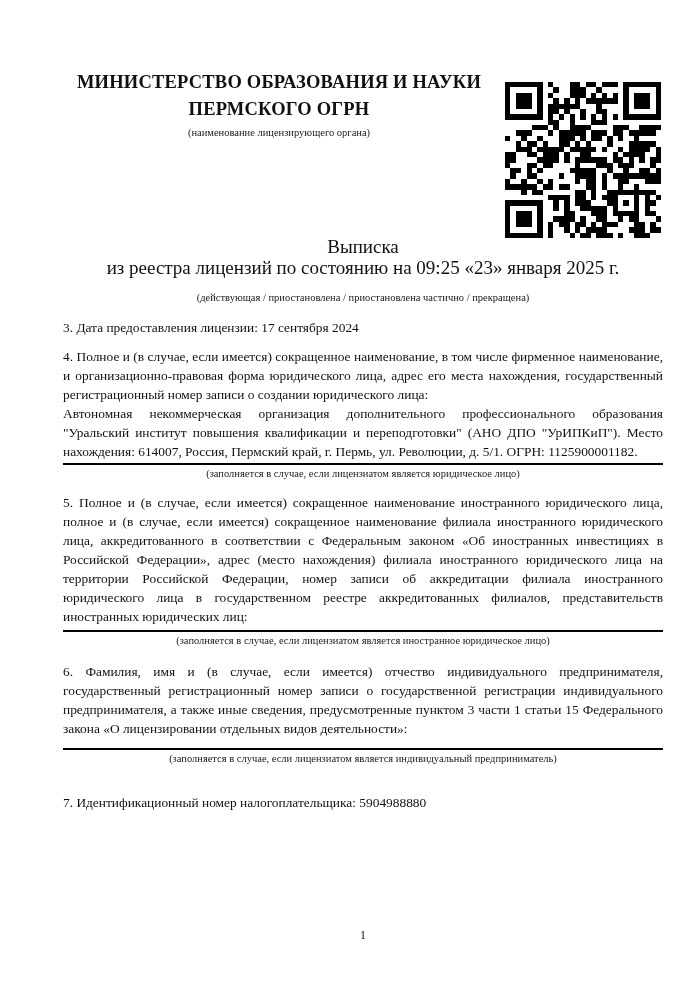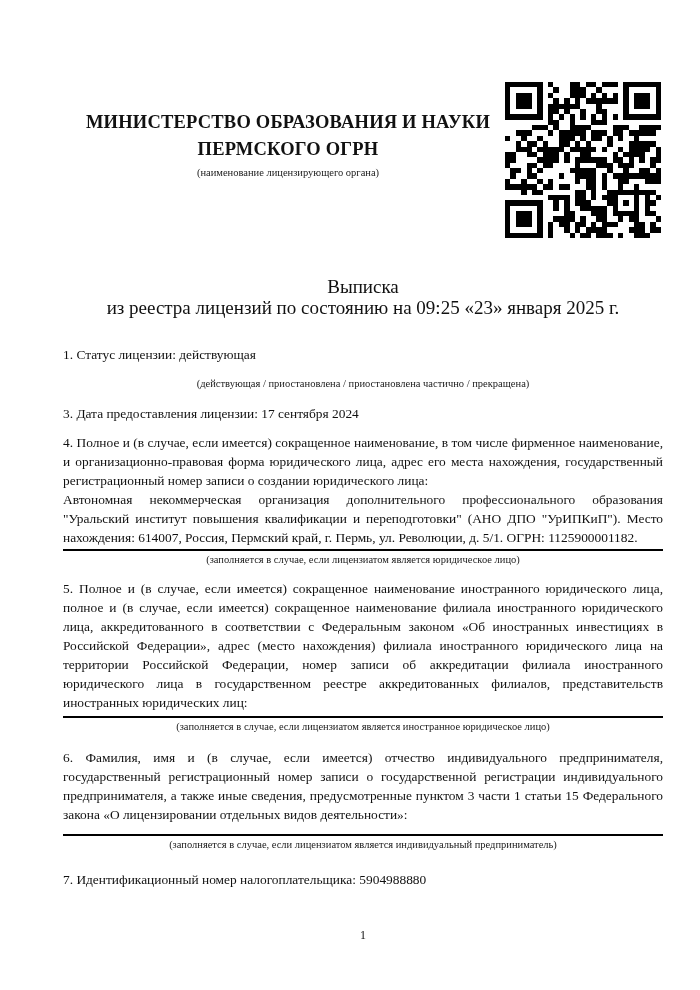--- a/index.html
+++ b/index.html
@@ -9,21 +9,21 @@
     background:#ffffff;
     color:#111111;
     font-family:"Liberation Serif","DejaVu Serif",serif;
     overflow:hidden;
   }
   .content{padding:0 37px 0 63px;}
   .qr{
     position:absolute;top:82px;left:505px;
     width:156px;height:156px;display:block;background:#fff;
   }
-  .ministry-block{margin:9px;padding-top:100px;width:432px;}
+  .ministry-block{margin:0;padding-top:69px;width:432px;}
   .ministry-name{
     font-size:18.5px;font-weight:bold;line-height:27px;
     text-align:center;letter-spacing:.2px;
   }
   .small-caption{font-size:10.5px;line-height:13px;color:#1a1a1a;}
   .caption-center{text-align:center;}
   .ministry-caption{margin-top:3px;width:432px;}
   .doc-title{margin-top:97px;text-align:center;font-size:19px;line-height:21px;}
   .body-text{font-size:13.4px;line-height:19px;}
   .para{text-align:justify;}
@@ -32,21 +32,21 @@
   .it2{margin-top:23px;}
   .it3{margin-top:14px;}
   .it4-label{margin-top:10px;}
   .rule{border:0;border-top:2px solid #000;margin:0;height:0;}
   .rule-it4{margin-top:2px;}
   .rule-caption{margin-top:2px;}
   .it5{margin-top:13px;}
   .rule-it5{margin-top:4px;}
   .it6{margin-top:15px;}
   .rule-it6{margin-top:10px;}
-  .it7{margin-top:19px;}
+  .it7{margin-top:28px;}
   .page-number{
     position:absolute;top:928px;left:63px;width:600px;
     text-align:center;font-size:12px;line-height:14px;
   }
 </style>
 </head>
 <body>
 
 <div class="page">
 
@@ -511,21 +511,20 @@
         <div>ПЕРМСКОГО ОГРН</div>
       </div>
       <div class="small-caption caption-center ministry-caption">(наименование лицензирующего органа)</div>
     </div>
 
     <div class="doc-title">
       <div>Выписка</div>
       <div>из реестра лицензий по состоянию на 09:25 «23» января 2025 г.</div>
     </div>
 
-    <div class="body-text it1">1. Статус лицензии: действующая</div>
     <div class="small-caption caption-center it1-caption">(действующая / приостановлена / приостановлена частично / прекращена)</div>
 
 
     <div class="body-text it3">3. Дата предоставления лицензии: 17 сентября 2024</div>
 
     <div class="body-text para it4-label">4. Полное и (в случае, если имеется) сокращенное наименование, в том числе фирменное наименование, и организационно-правовая форма юридического лица, адрес его места нахождения, государственный регистрационный номер записи о создании юридического лица:</div>
     <div class="body-text para">Автономная некоммерческая организация дополнительного профессионального образования "Уральский институт повышения квалификации и переподготовки" (АНО ДПО "УрИПКиП"). Место нахождения: 614007, Россия, Пермский край, г. Пермь, ул. Революции, д. 5/1. ОГРН: 1125900001182.</div>
     <hr class="rule rule-it4">
     <div class="small-caption caption-center rule-caption">(заполняется в случае, если лицензиатом является юридическое лицо)</div>
 

